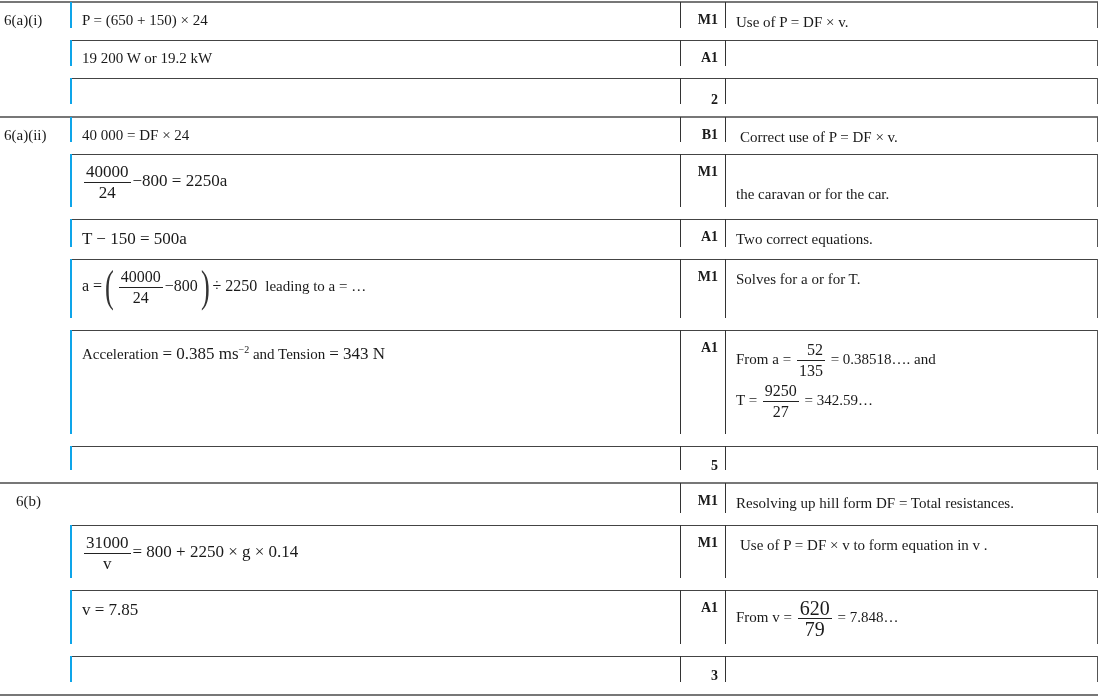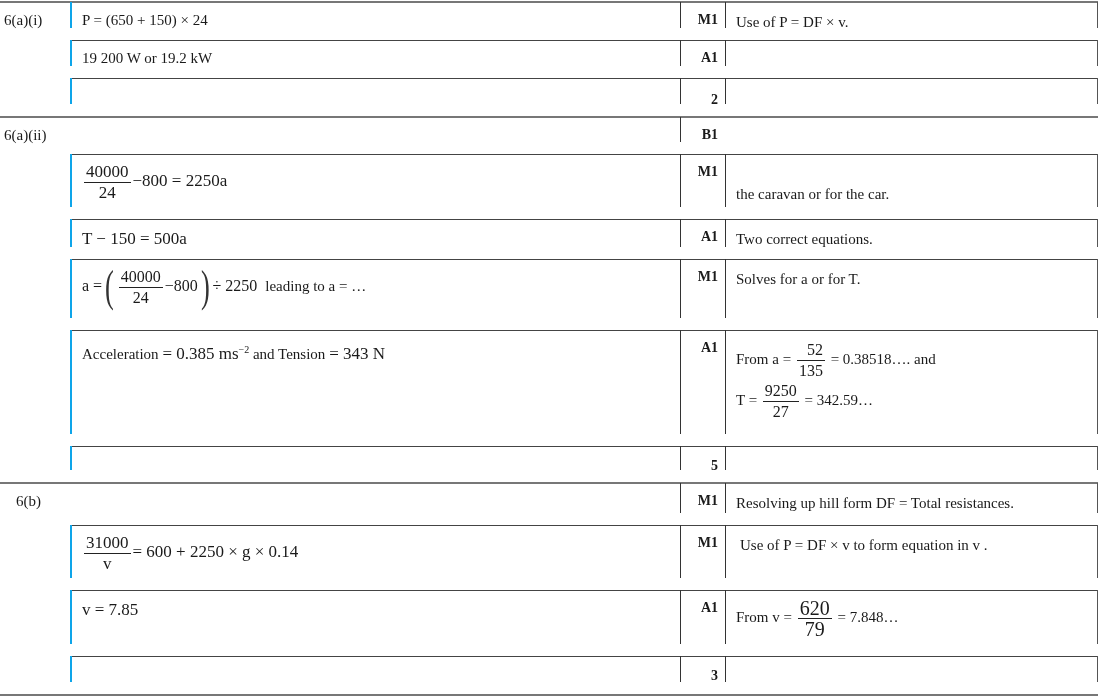--- a/index.html
+++ b/index.html
@@ -78,22 +78,28 @@
       </div>
     <div class="cell n"></div>
   </div>
 
   <div class="row" style="top:117px;height:365px">
     <div class="cell q">
       <span class="qlabel">6(a)(ii)</span>
     </div>
   </div>
   <div class="row" style="top:117px;height:37px">
+    <div class="cell s">
+      <span class="stext">40 000 = DF × 24</span>
+    </div>
     <div class="cell m">
         <span class="mtext">B1</span>
+      </div>
+    <div class="cell n">
+        <span class="ntext" style="left:14px">Correct use of P = DF × v.</span>
       </div>
   </div>
   <div class="row" style="top:154px;height:65px">
     <div class="cell s">
       <span class="stext big" style="top:8px">
         <span class="frac">
           <span class="num">40000</span>
           <span class="den">24</span>
         </span><span>−800 = 2250a</span>
       </span>
@@ -188,21 +194,21 @@
     <div class="cell n">
         <span class="ntext">Resolving up hill form DF = Total resistances.</span>
       </div>
   </div>
   <div class="row" style="top:525px;height:65px">
     <div class="cell s">
       <span class="stext big" style="top:8px">
         <span class="frac">
           <span class="num">31000</span>
           <span class="den">v</span>
-        </span><span>= 600 + 2250 × g × 0.14</span>
+        </span><span>= 800 + 2250 × g × 0.14</span>
       </span>
     </div>
     <div class="cell m">
         <span class="mtext">M1</span>
       </div>
     <div class="cell n">
         <span class="ntext" style="left:14px">Use of P = DF × v to form equation in v .</span>
       </div>
   </div>
   <div class="row" style="top:590px;height:66px">

